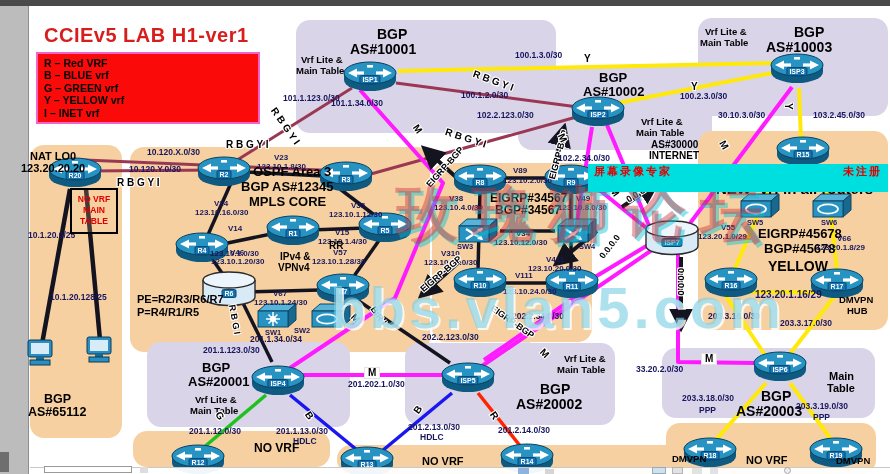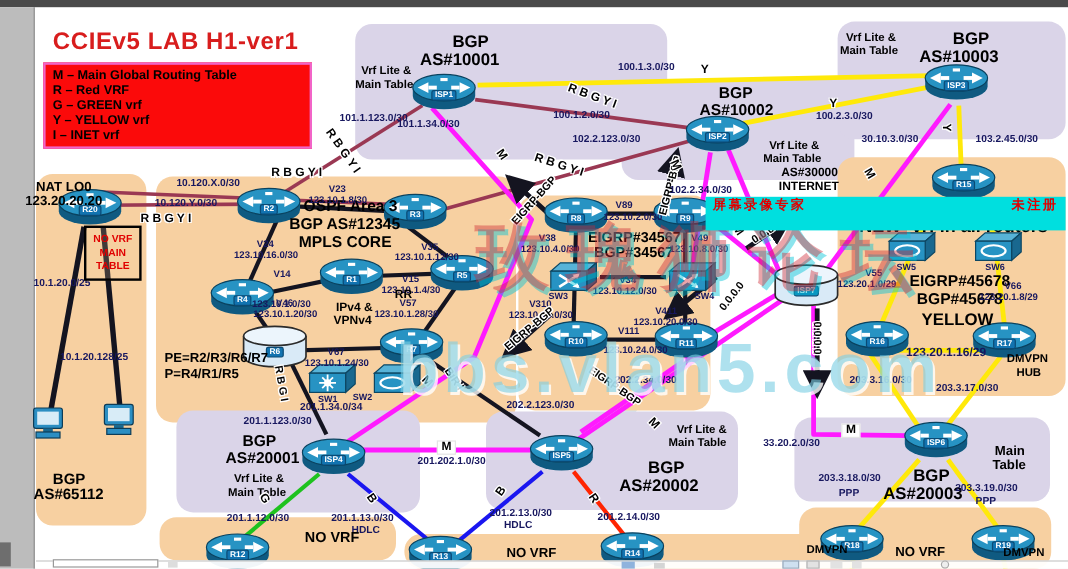--- a/index.html
+++ b/index.html
@@ -582,22 +582,22 @@
       <div style="position: absolute; left: 70px; top: 188px; width: 48px; height: 46px; border: 2px solid rgb(0, 0, 0); text-align: center; font-weight: bold; color: rgb(224, 0, 0); font-size: 8.6px; line-height: 11px; padding-top: 4px; background: rgba(247, 208, 161, 0.2);">
         <div>NO VRF</div>
         <div>MAIN</div>
         <div>TABLE</div>
       </div>
     </div>
 
   <div class="title">CCIEv5 LAB H1-ver1</div>
   <div class="legend">
       <div id="legend-items">
-        <div>M  – Main Global Routing Table</div>
         <div>R  – Red VRF</div>
+        <div>B  – BLUE vrf</div>
         <div>G  – GREEN vrf</div>
         <div>Y  – YELLOW vrf</div>
         <div>I  – INET vrf</div>
       </div>
     </div>
 
   <svg class="wm-v" width="890" height="474">
     <polyline points="168,172 268,345 368,172" fill="none" stroke="rgba(60,140,160,0.35)" stroke-width="40"></polyline>
     <polyline points="455,205 520,330 585,205" fill="none" stroke="rgba(60,140,160,0.22)" stroke-width="30"></polyline>
   </svg>

